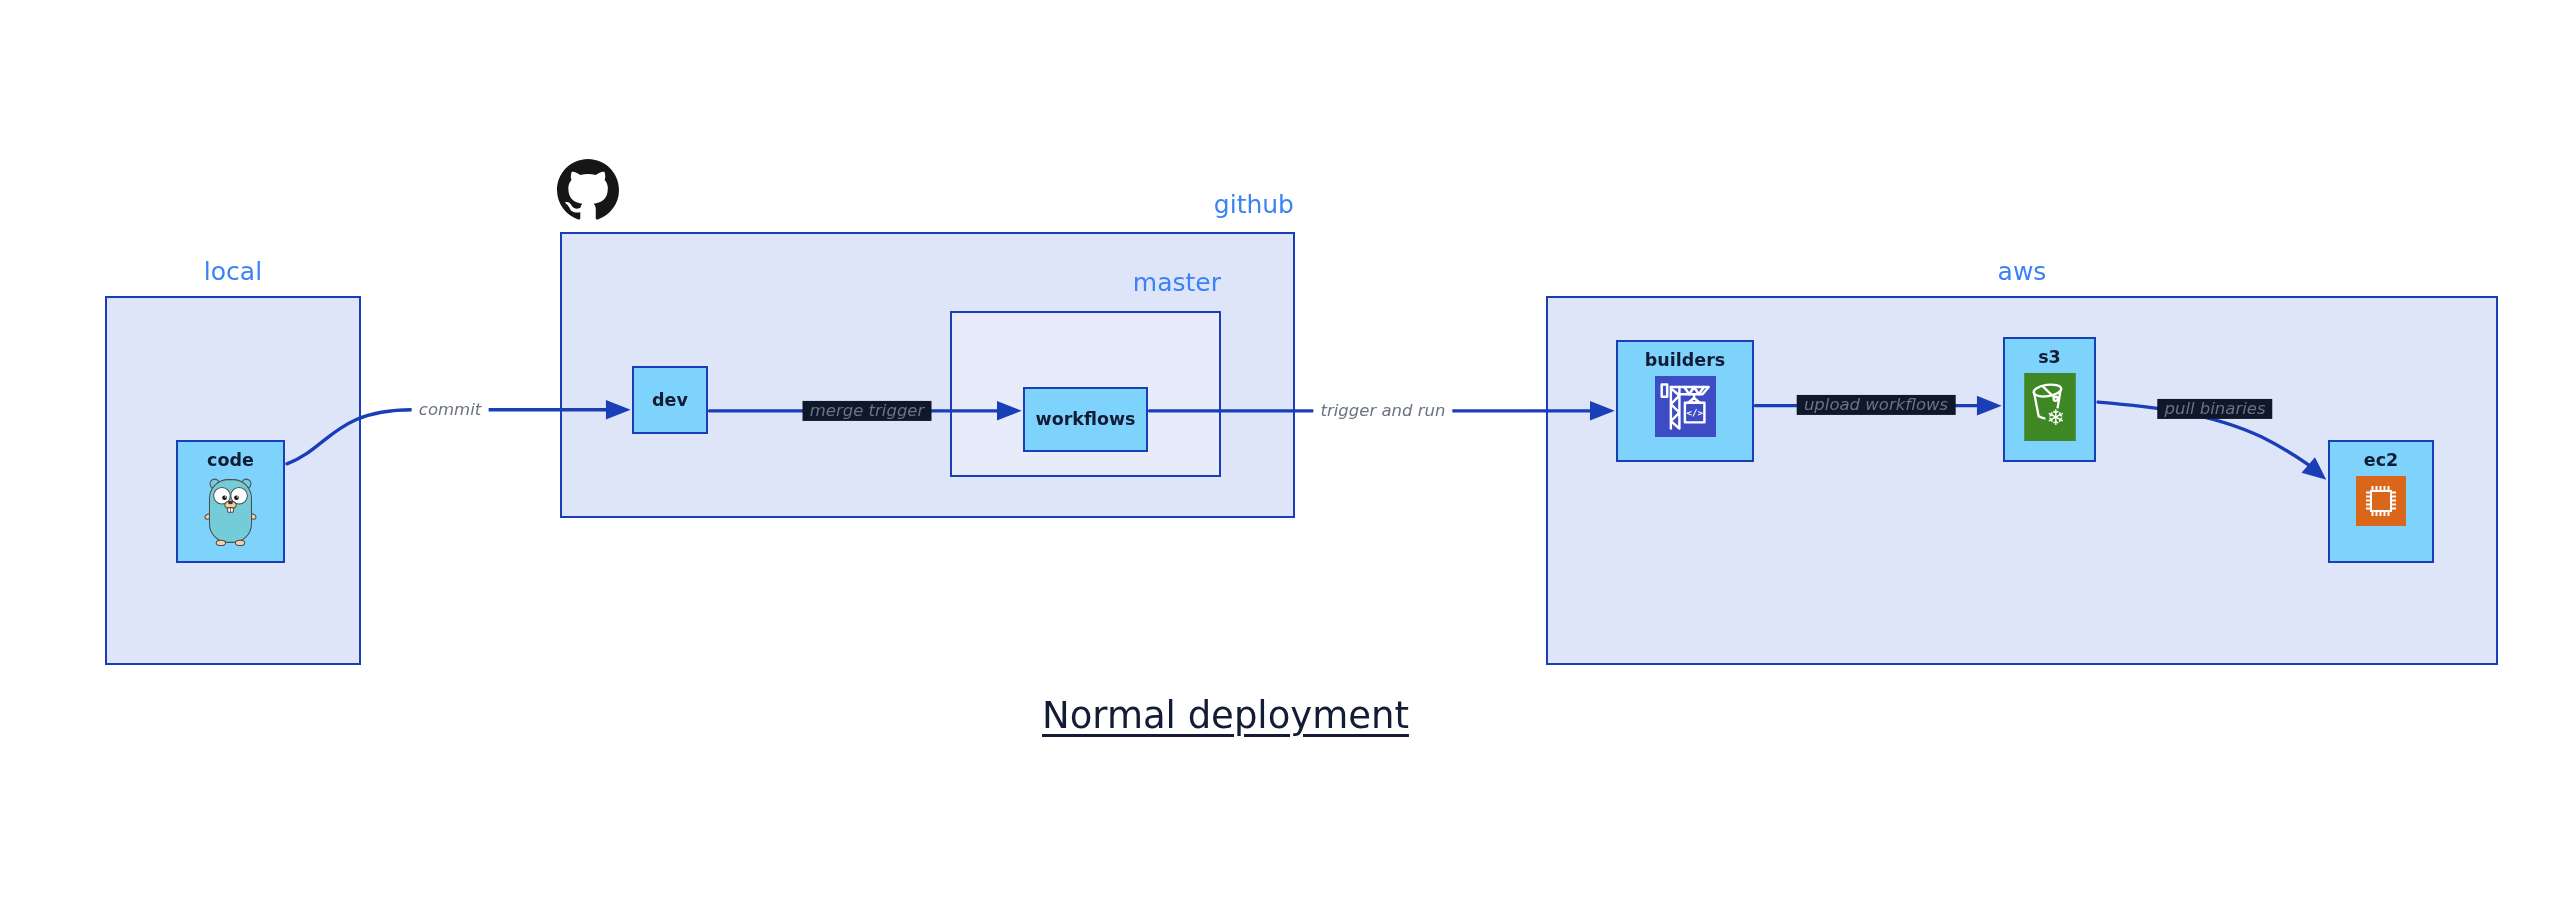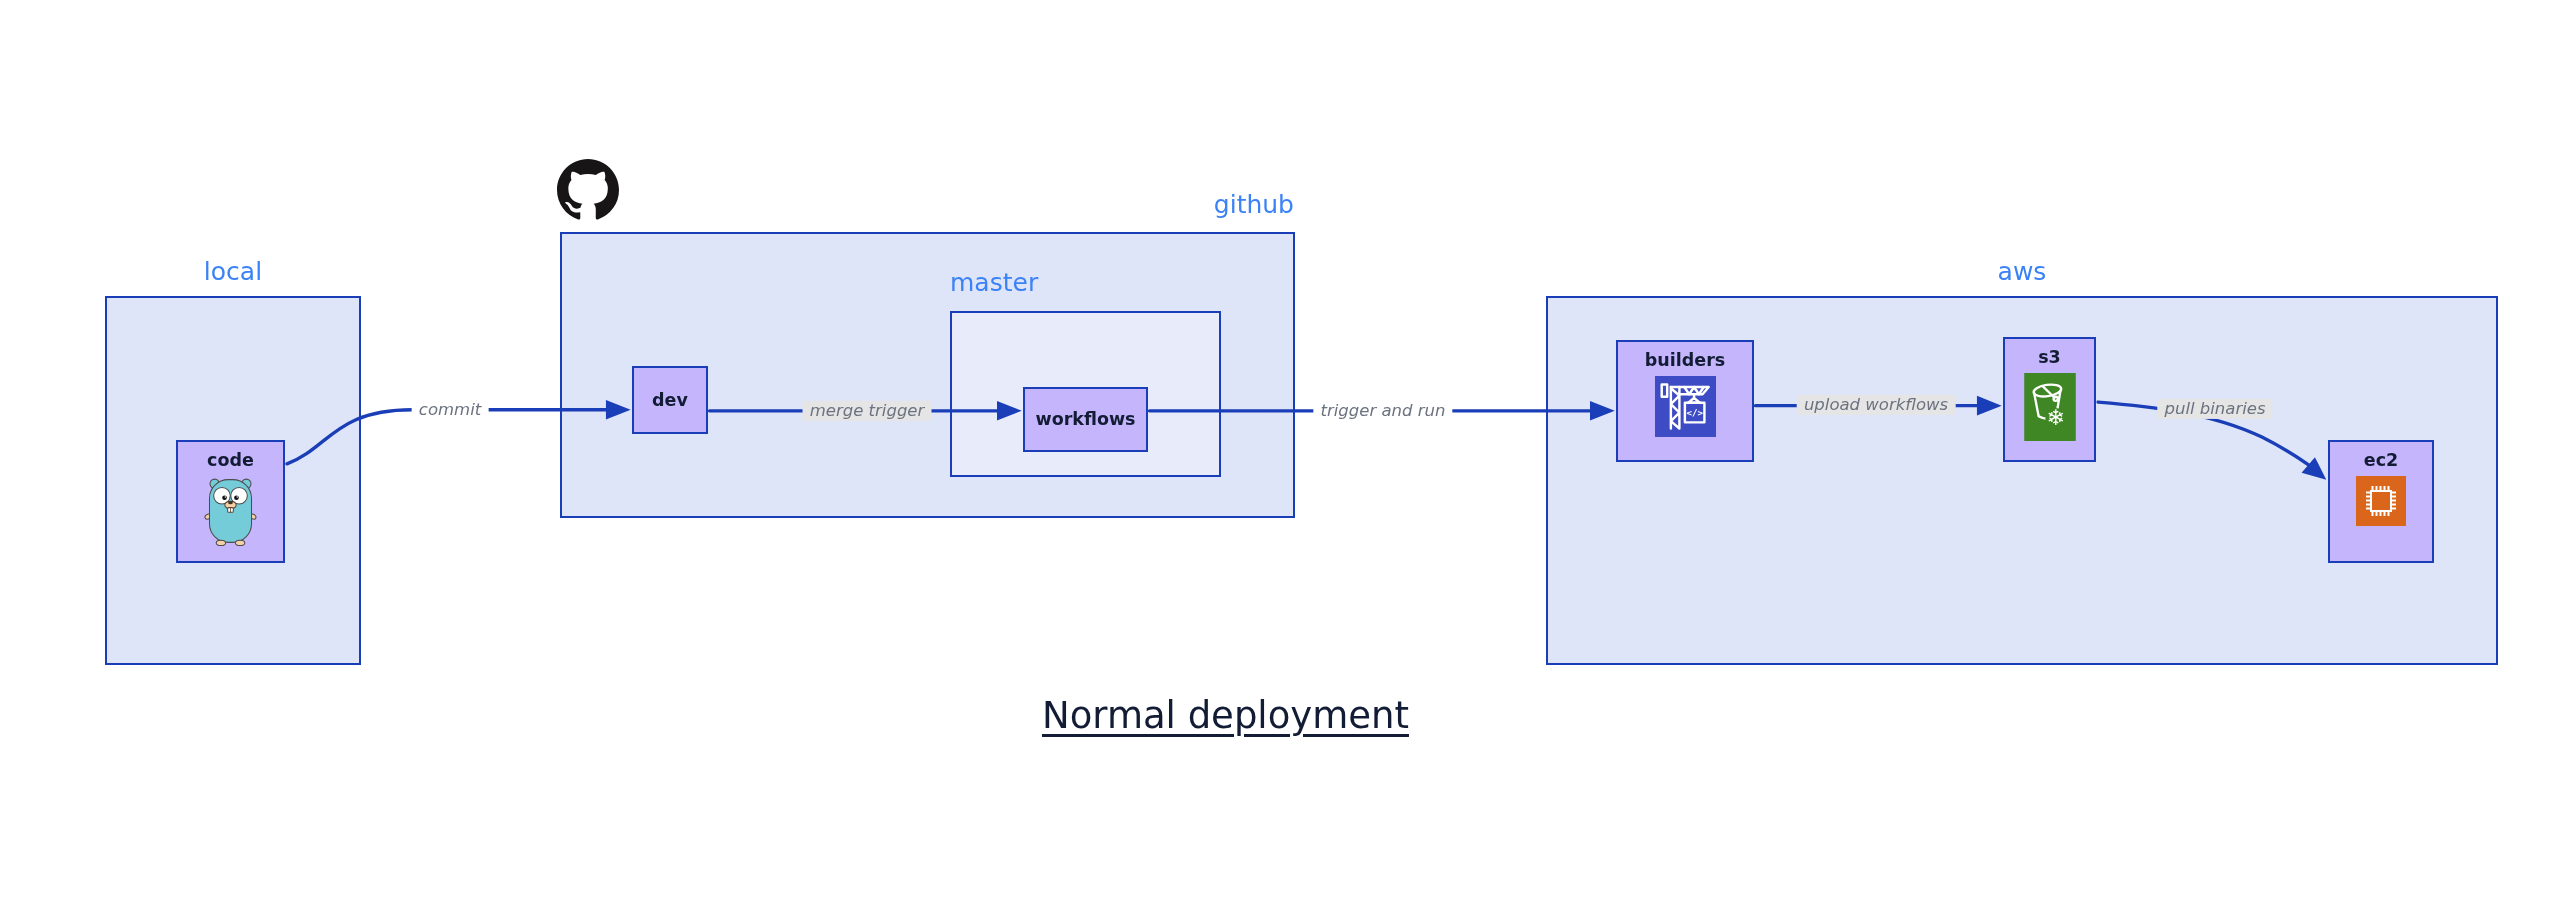--- a/index.html
+++ b/index.html
@@ -10,58 +10,58 @@
   .group{
     position:absolute;background:#dfe5f9;border:2.6px solid #1a3eb8;
     box-sizing:border-box;z-index:1;
   }
   .group.master{background:#e8ecfa;z-index:2;}
   .group-label{
     position:absolute;color:#3b82f6;font-size:25px;font-weight:500;
     line-height:1.1;z-index:2;white-space:nowrap;
   }
   .node{
-    position:absolute;background:#c4b5fd;border:2.6px solid #1a3eb8;
+    position:absolute;background:#7dd3fc;border:2.6px solid #1a3eb8;
     box-sizing:border-box;display:flex;flex-direction:column;align-items:center;
     z-index:3;
   }
   .node.center{justify-content:center;}
   .node.iconic{padding-top:8.2px;}
   .n-label{color:#131c35;font-size:17.5px;font-weight:700;line-height:1.15;}
   .n-icon{margin-top:5.2px;display:block;}
   .edges{position:absolute;left:0;top:0;z-index:5;}
   .edges path{stroke:#1a3eb8;stroke-width:6.5;fill:none;stroke-linecap:round;}
   .edges polygon{fill:#1a3eb8;stroke:none;}
   .edge-label{
     position:absolute;transform:translate(-50%,-50%);font-size:16.5px;
     font-style:italic;font-weight:500;color:#6b7280;padding:1px 7.2px;
     white-space:nowrap;z-index:6;line-height:1.1;
   }
   .bg-white{background:#ffffff;}
-  .bg-lav{background:#e5e5e5;}
+  .bg-lav{background:#0f172a;}
   .title{
     position:absolute;left:1042px;top:694px;width:526px;
     font-size:37px;font-weight:500;color:#131c35;z-index:2;
     text-decoration:underline;text-decoration-thickness:3.1px;text-underline-offset:6.2px;
   }
   .octocat{position:absolute;left:557px;top:159px;z-index:2;}
 </style>
 </head>
 <body>
 
 <div class="canvas">
 
   <div class="group" style="left:105px;top:296px;width:256px;height:369px"></div>
   <div class="group" style="left:560px;top:232px;width:735px;height:286px"></div>
   <div class="group master" style="left:950px;top:311px;width:271px;height:166px"></div>
   <div class="group" style="left:1546px;top:296px;width:952px;height:369px"></div>
 
   <span class="group-label" style="left:105px;top:258px;width:256px;text-align:center">local</span>
   <span class="group-label" style="left:1088px;top:191px;width:206px;text-align:right">github</span>
-  <span class="group-label" style="left:950px;top:269px;width:271px;text-align:left">master</span>
+  <span class="group-label" style="left:950px;top:269px;width:271px;text-align:right">master</span>
   <span class="group-label" style="left:1546px;top:258px;width:952px;text-align:center">aws</span>
 
   <svg class="octocat" width="62" height="62" viewBox="0 0 16 16">
     <path fill="#171515" d="M8 0C3.58 0 0 3.58 0 8c0 3.54 2.29 6.53 5.47 7.59.4.07.55-.17.55-.38 0-.19-.01-.82-.01-1.49-2.01.37-2.53-.49-2.69-.94-.09-.23-.48-.94-.82-1.13-.28-.15-.68-.52-.01-.53.63-.01 1.08.58 1.23.82.72 1.21 1.87.87 2.33.66.07-.52.28-.87.51-1.07-1.78-.2-3.64-.89-3.64-3.95 0-.87.31-1.59.82-2.15-.08-.2-.36-1.02.08-2.12 0 0 .67-.21 2.2.82.64-.18 1.32-.27 2-.27s1.36.09 2 .27c1.53-1.04 2.2-.82 2.2-.82.44 1.1.16 1.92.08 2.12.51.56.82 1.27.82 2.15 0 3.07-1.87 3.75-3.65 3.95.29.25.54.73.54 1.48 0 1.07-.01 1.93-.01 2.2 0 .21.15.46.55.38A8.01 8.01 0 0 0 16 8c0-4.42-3.58-8-8-8z"></path>
   </svg>
 
   <div class="node iconic" style="left:176px;top:440px;width:109px;height:123px">
     <span class="n-label">code</span>
     <svg class="n-icon" width="55" height="70" viewBox="0 0 105 135">
       <g stroke="#4c4c4c" stroke-width="2">

